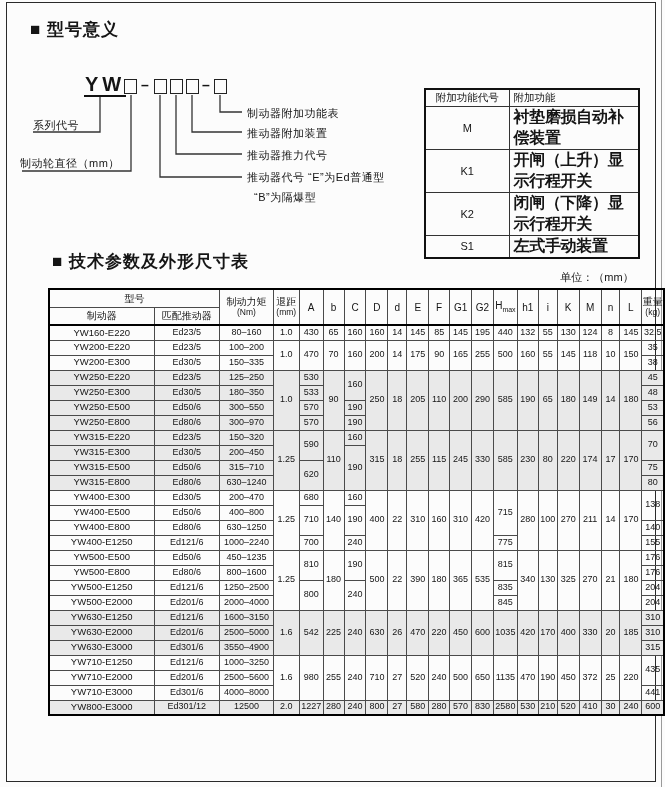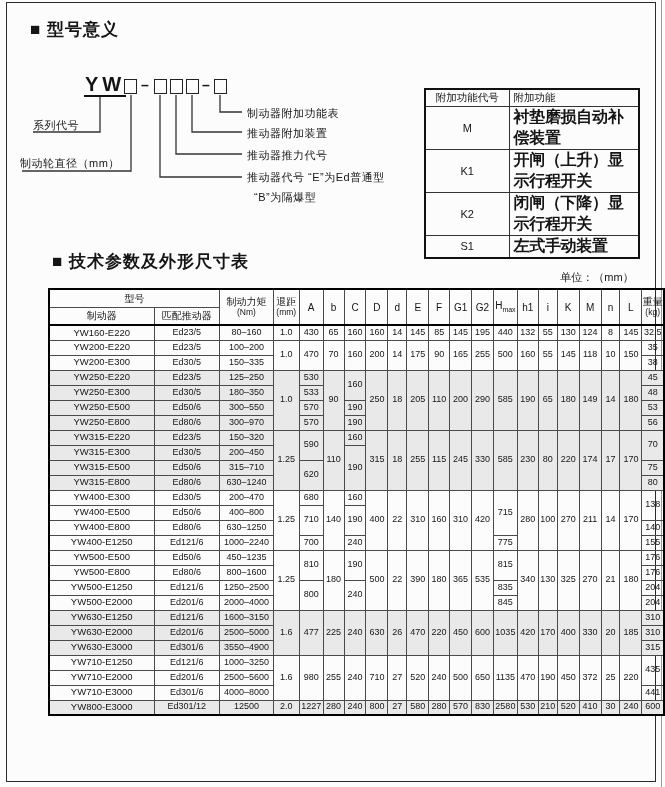--- a/index.html
+++ b/index.html
@@ -410,21 +410,21 @@
           <td>Ed201/6</td>
           <td>2000–4000</td>
           <td>845</td>
           <td>204</td>
         </tr>
         <tr class="shade grp">
           <td>YW630-E1250</td>
           <td>Ed121/6</td>
           <td>1600–3150</td>
           <td rowspan="3">1.6</td>
-          <td rowspan="3">477</td>
+          <td rowspan="3">542</td>
           <td rowspan="3">225</td>
           <td rowspan="3">240</td>
           <td rowspan="3">630</td>
           <td rowspan="3">26</td>
           <td rowspan="3">470</td>
           <td rowspan="3">220</td>
           <td rowspan="3">450</td>
           <td rowspan="3">600</td>
           <td rowspan="3">1035</td>
           <td rowspan="3">420</td>

